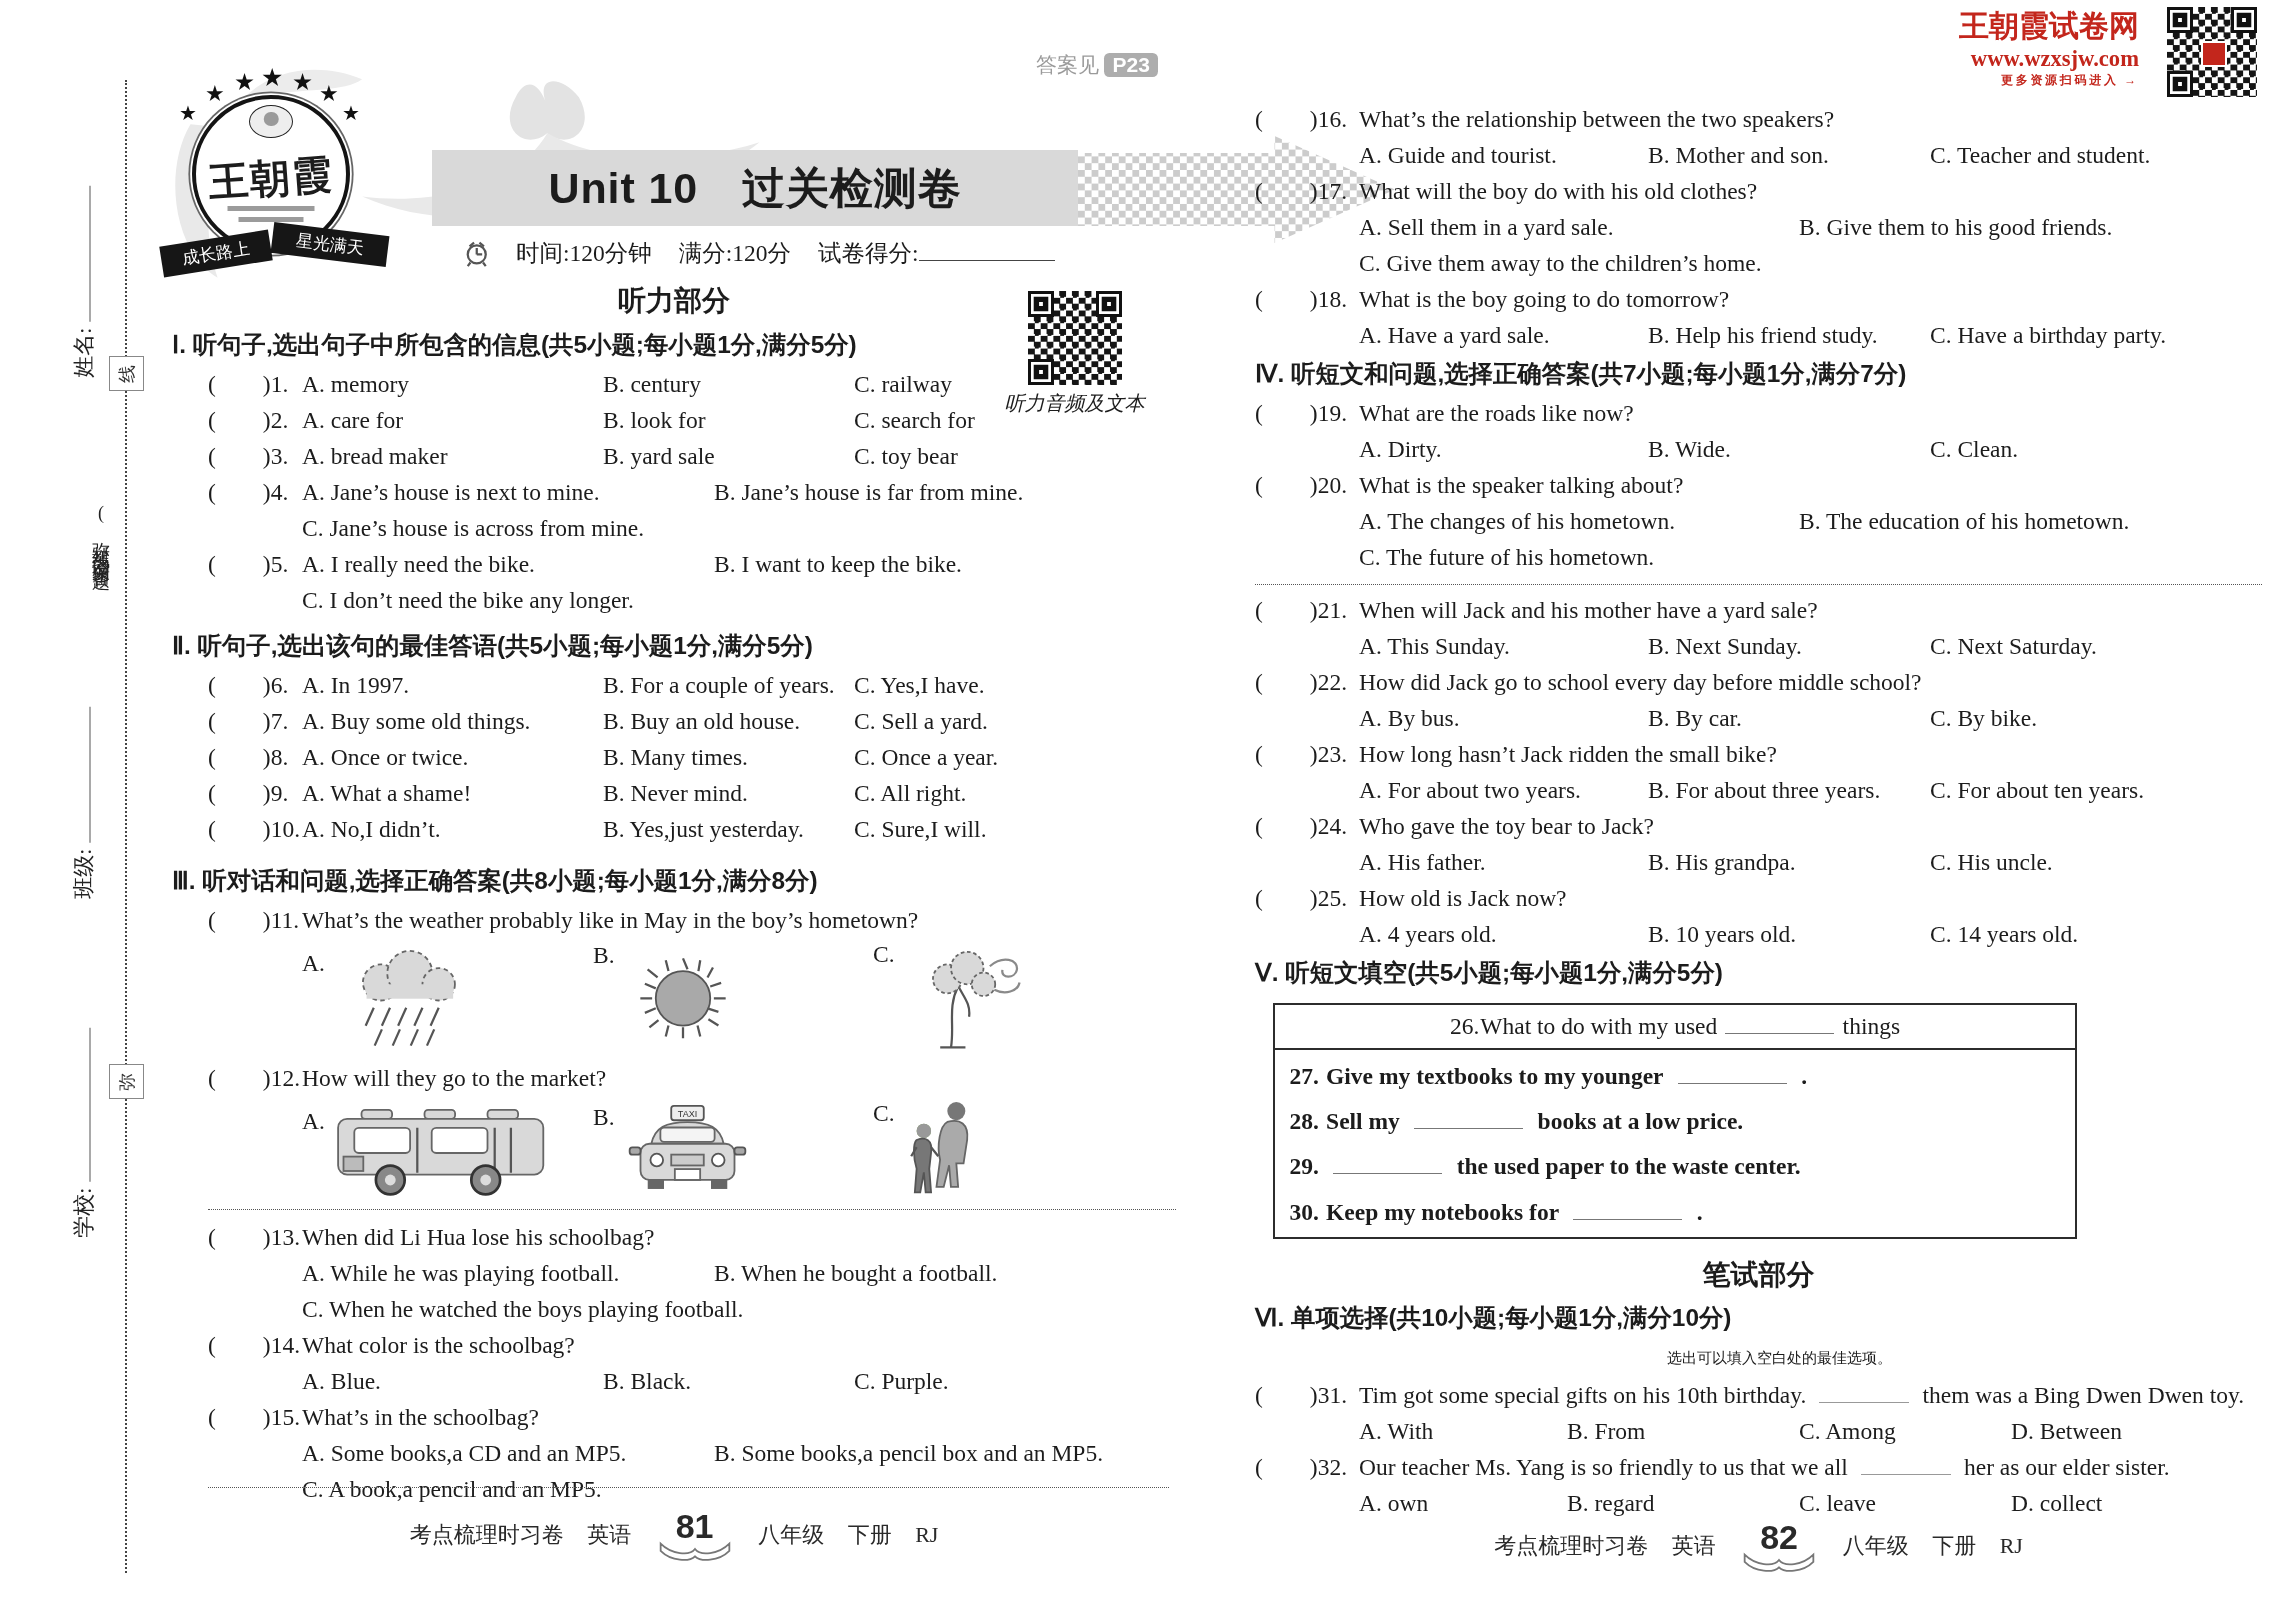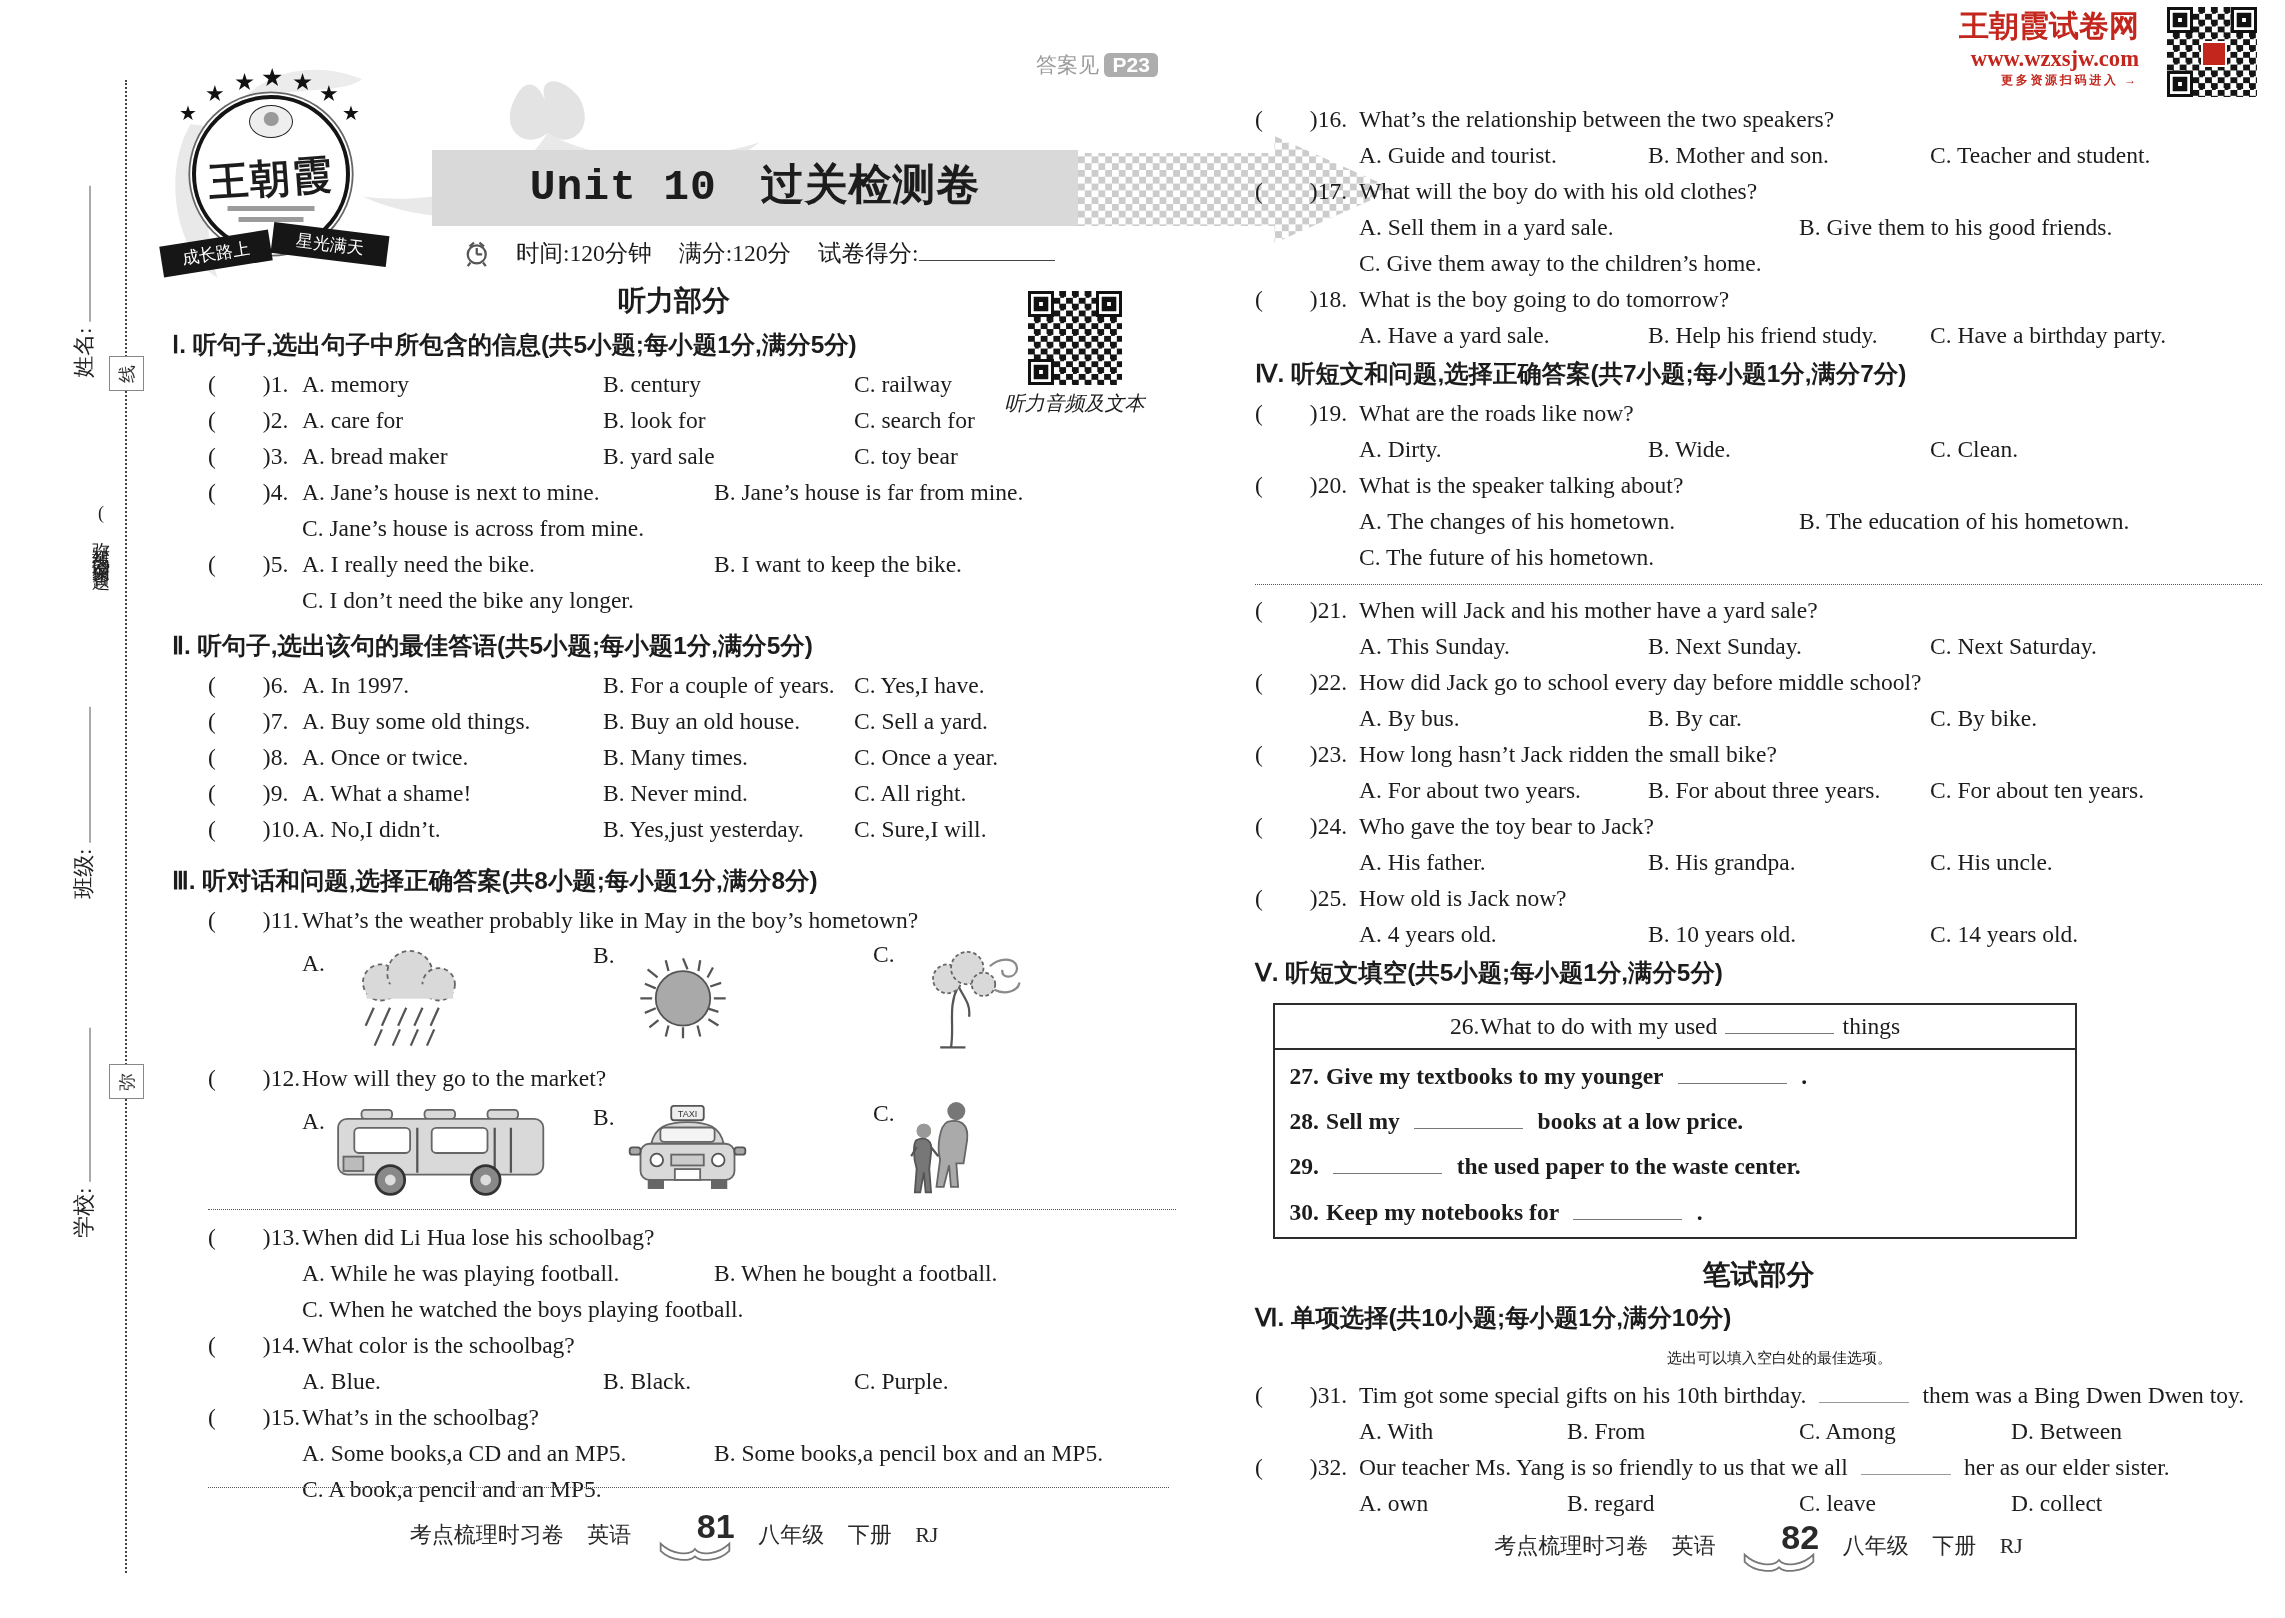--- a/index.html
+++ b/index.html
@@ -41,21 +41,21 @@
   #logoFace i{position:absolute;left:50%;top:5.4px;transform:translateX(-50%);width:14.5px;height:14.5px;border-radius:50%;background:#9a9a9a;}
   .tinybar{position:absolute;left:50%;transform:translateX(-50%);height:5.4px;background:#9b9b9b;}
   .rib{position:absolute;background:#161616;color:#fff;font-size:17px;text-align:center;line-height:31px;
        font-family:"Liberation Sans",sans-serif;height:31px;z-index:2;}
   
   #answerRef{position:absolute;left:941px;top:51px;width:217px;text-align:right;font-size:21px;color:#9a9a9a;}
   #answerRef b{display:inline-block;background:#adadad;color:#fff;border-radius:5.4px;padding:0 8.1px;
                font-family:"Liberation Sans",sans-serif;margin-left:5.4px;}
   #titleBand{position:absolute;left:432px;top:150px;width:646px;height:76px;background:#d9d9d9;
              text-align:center;line-height:76px;font-size:43px;font-weight:bold;
-             font-family:Liberation Mono, monospace;letter-spacing:0.9px;}
+             font-family:Liberation Sans, sans-serif;letter-spacing:0.9px;}
   #chkArrow{position:absolute;left:1078px;top:136px;width:317px;height:107px;
             background:repeating-conic-gradient(#cccccc 0% 25%,#ffffff 0% 50%) 0 0/13.6px 13.6px;
             clip-path:polygon(0 16%,62% 16%,62% 0,100% 50%,62% 100%,62% 84%,0 84%);}
   #metaRow{position:absolute;left:398px;top:237px;width:724px;display:flex;justify-content:center;gap:27px;
            font-size:23.5px;align-items:center;}
   #metaRow .scorebl{width:136px;border-color:#444;}
   
   #colL{position:absolute;left:172px;top:280px;width:1004px;}
   #colR{position:absolute;left:1255px;top:101px;width:1007px;}
   .part{font-size:28px;font-weight:bold;font-family:"Liberation Sans",sans-serif;text-align:center;line-height:42px;margin-bottom:1.8px;}
@@ -86,21 +86,21 @@
   #fillbox{border:2.7px solid #2c2c2c;width:800px;margin:9px 0 7.2px 18px;}
   #fillbox .head{display:flex;justify-content:center;gap:1px;line-height:43px;font-size:23.5px;
                  border-bottom:2.7px solid #2c2c2c;align-items:baseline;}
   #fillbox .item{display:flex;gap:7.2px;padding:0 14.5px;line-height:40px;font-size:23.5px;align-items:baseline;margin:5.4px 0;font-weight:bold;}
   .part2{margin-top:14.5px;}
   .instr{font-size:15px;line-height:38px;padding-left:42px;text-align:center;}
   
   .footer{position:absolute;display:flex;justify-content:center;align-items:center;gap:23.5px;font-size:22px;color:#2a2a2a;}
   #footL{left:172px;top:1507px;width:1004px;}
   #footR{left:1255px;top:1518px;width:1007px;}
-  .pageno{position:relative;width:80px;height:56px;text-align:right;}
+  .pageno{position:relative;width:80px;height:56px;text-align:center;}
   .pageno b{font-size:34px;font-family:"Liberation Sans",sans-serif;position:relative;z-index:2;}
   .pageno svg{position:absolute;left:0;bottom:0;}
   #preFootDiv{position:absolute;left:208px;top:1487px;width:961px;border-top:1.8px dotted #555;}
   
   #listenQr{position:absolute;left:1002px;top:291px;width:145px;text-align:center;}
   #listenQr .qr{width:94px;height:94px;margin:0 auto;}
   #listenQr .cap{font-size:20px;font-style:italic;margin-top:5.4px;white-space:nowrap;}
   svg .ln{stroke:#555;fill:none;stroke-width:2.5;}
   svg .fl{fill:#d9d9d9;stroke:#666;stroke-width:2;}
   svg .fd{fill:#a9a9a9;stroke:#555;stroke-width:2;}

